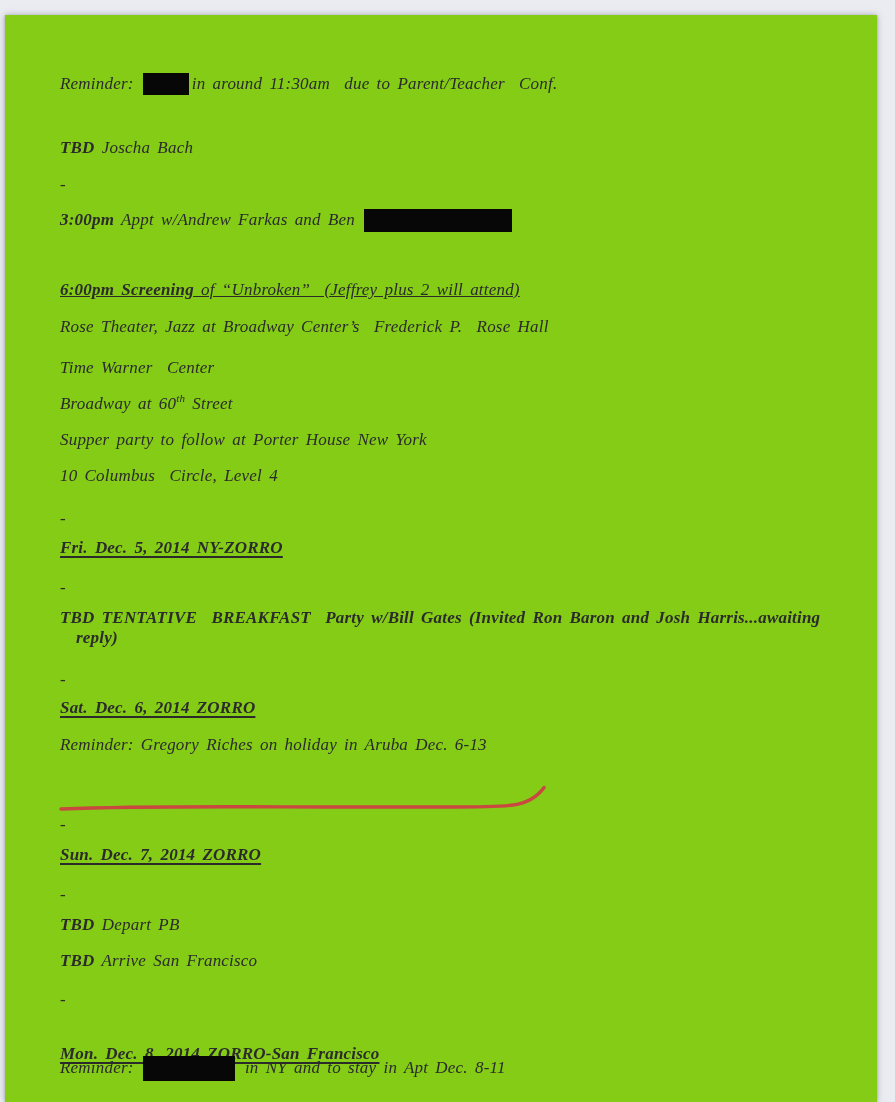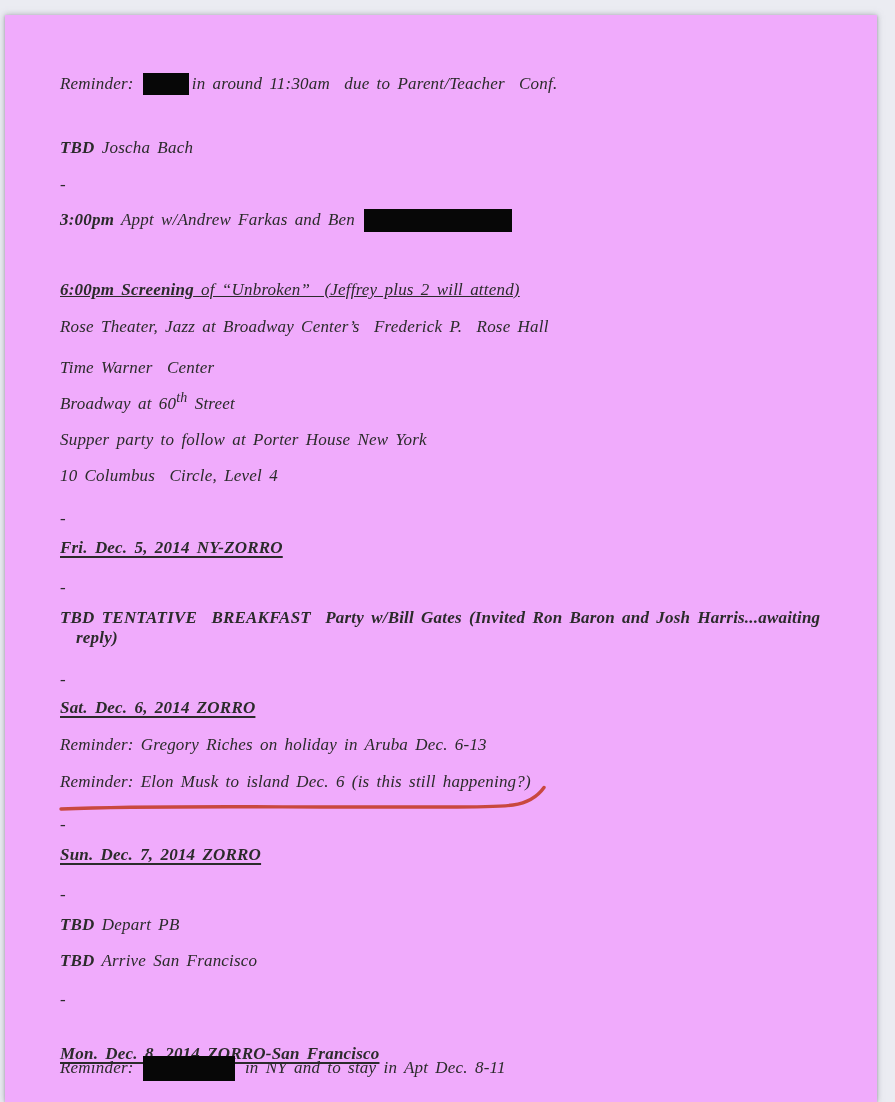--- a/index.html
+++ b/index.html
@@ -19,31 +19,31 @@
     color:#2b2b2b;letter-spacing:.2px;word-spacing:.16em;
     white-space:pre;
   }
   .line .b{font-weight:bold;}
   .line.heading{
     font-weight:bold;
     text-decoration:underline;
     text-decoration-thickness:1.6px;
     text-underline-offset:3px;
   }
-  .line sup{font-size:14px;line-height:0;font-style:italic;}
+  .line sup{font-size:11px;line-height:0;font-style:italic;}
   .redaction{
     display:inline-block;background:#070707;
     vertical-align:middle;margin:0 3px 0 2px;transform:translateY(-1px);
   }
   .red-annotation{position:absolute;left:46px;top:770px;width:500px;height:34px;}
 </style>
 </head>
 <body style="background: rgb(235, 236, 242);">
 
-<div class="page" style="background: #f0abfc;">
+<div class="page" style="background: #84cc16;">
   <svg class="red-annotation" viewBox="0 0 500 34" xmlns="http://www.w3.org/2000/svg">
     <path fill="none" stroke="#c9483f" stroke-width="3.4" stroke-linecap="round" d="M 10 24 C 110 20, 230 22.5, 330 22 C 395 21.6, 438 23.2, 462 20 C 476 18, 487 11, 493 2.5"></path>
   </svg>
 <div class="line body" style="top: 58px;"><span>Reminder: </span><span class="redaction" style="width: 46px; height: 22px; background: rgb(7, 7, 7);"></span><span>in around 11:30am  due to Parent/Teacher  Conf.</span></div>
     <div class="line body" style="top: 122px;"><span class="b">TBD</span><span> Joscha Bach</span></div>
     <div class="line dash" style="top: 159px;"><span>-</span></div>
     <div class="line body" style="top: 194px;"><span class="b">3:00pm</span><span> Appt w/Andrew Farkas and Ben </span><span class="redaction" style="width: 148px; height: 23px; background: rgb(7, 7, 7);"></span></div>
     <div class="line body" style="top: 264px; text-decoration: underline;"><span class="b">6:00pm Screening</span><span> of “Unbroken”  (Jeffrey plus 2 will attend)</span></div>
     <div class="line body" style="top: 301px;"><span>Rose Theater, Jazz at Broadway Center’s  Frederick P.  Rose Hall</span></div>
     <div class="line body" style="top: 342px;"><span>Time Warner  Center</span></div>
@@ -51,21 +51,20 @@
     <div class="line body" style="top: 414px;"><span>Supper party to follow at Porter House New York</span></div>
     <div class="line body" style="top: 450px;"><span>10 Columbus  Circle, Level 4</span></div>
     <div class="line dash" style="top: 493px;"><span>-</span></div>
     <div class="line heading" style="top: 522px;"><span>Fri. Dec. 5, 2014 NY-ZORRO</span></div>
     <div class="line dash" style="top: 562px;"><span>-</span></div>
     <div class="line body" style="top: 592px;"><span class="b">TBD TENTATIVE  BREAKFAST  Party w/Bill Gates (Invited Ron Baron and Josh Harris...awaiting</span></div>
     <div class="line body" style="top: 612px; margin-left: 16px;"><span class="b">reply)</span></div>
     <div class="line dash" style="top: 654px;"><span>-</span></div>
     <div class="line heading" style="top: 682px;"><span>Sat. Dec. 6, 2014 ZORRO</span></div>
     <div class="line body" style="top: 719px;"><span>Reminder: Gregory Riches on holiday in Aruba Dec. 6-13</span></div>
-    <div class="line body" style="top: 756px;"><span>Reminder: Elon Musk to island Dec. 6 (is this still happening?)</span></div>
     <div class="line dash" style="top: 799px;"><span>-</span></div>
     <div class="line heading" style="top: 829px;"><span>Sun. Dec. 7, 2014 ZORRO</span></div>
     <div class="line dash" style="top: 869px;"><span>-</span></div>
     <div class="line body" style="top: 899px;"><span class="b">TBD</span><span> Depart PB</span></div>
     <div class="line body" style="top: 935px; font-style: italic;"><span class="b">TBD</span><span> Arrive San Francisco</span></div>
     <div class="line dash" style="top: 974px;"><span>-</span></div>
     <div class="line heading" style="top: 1004px; margin-top: 24px;"><span>Mon. Dec. 8, 2014 ZORRO-San Francisco</span></div>
     <div class="line body" style="top: 1042px;"><span>Reminder: </span><span class="redaction" style="width: 92px; height: 25px; background: rgb(7, 7, 7);"></span><span> in NY and to stay in Apt Dec. 8-11</span></div>
   </div>
 

